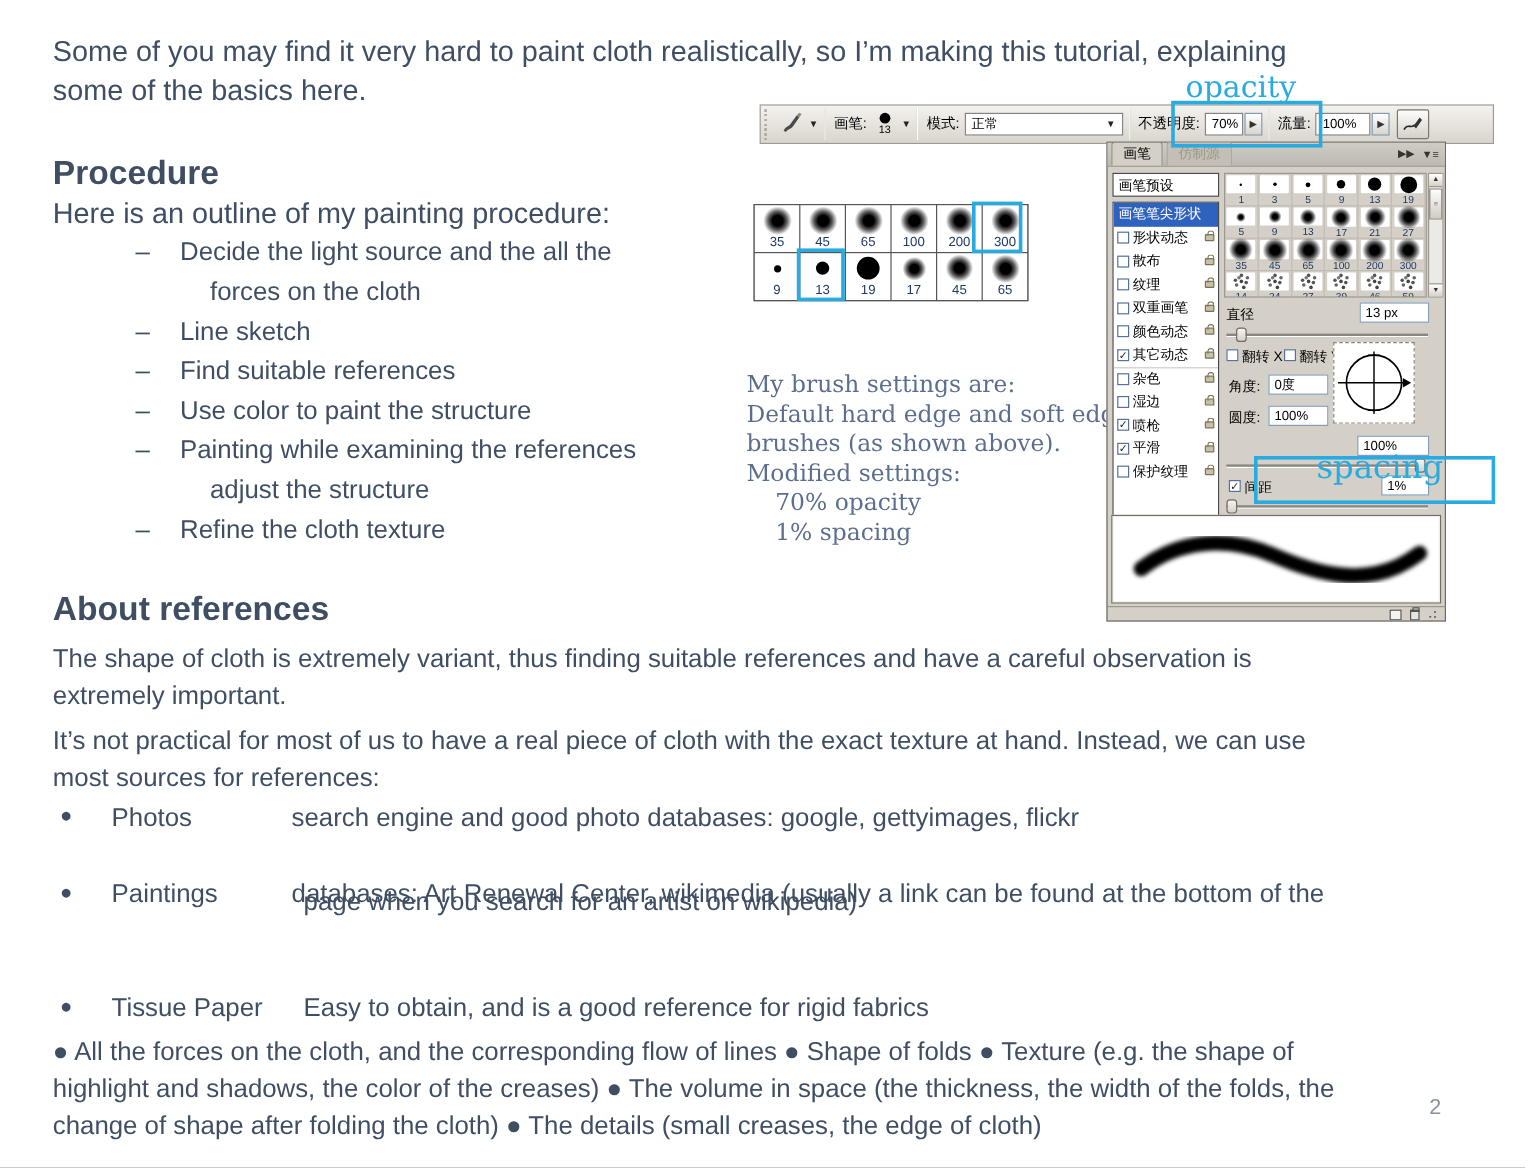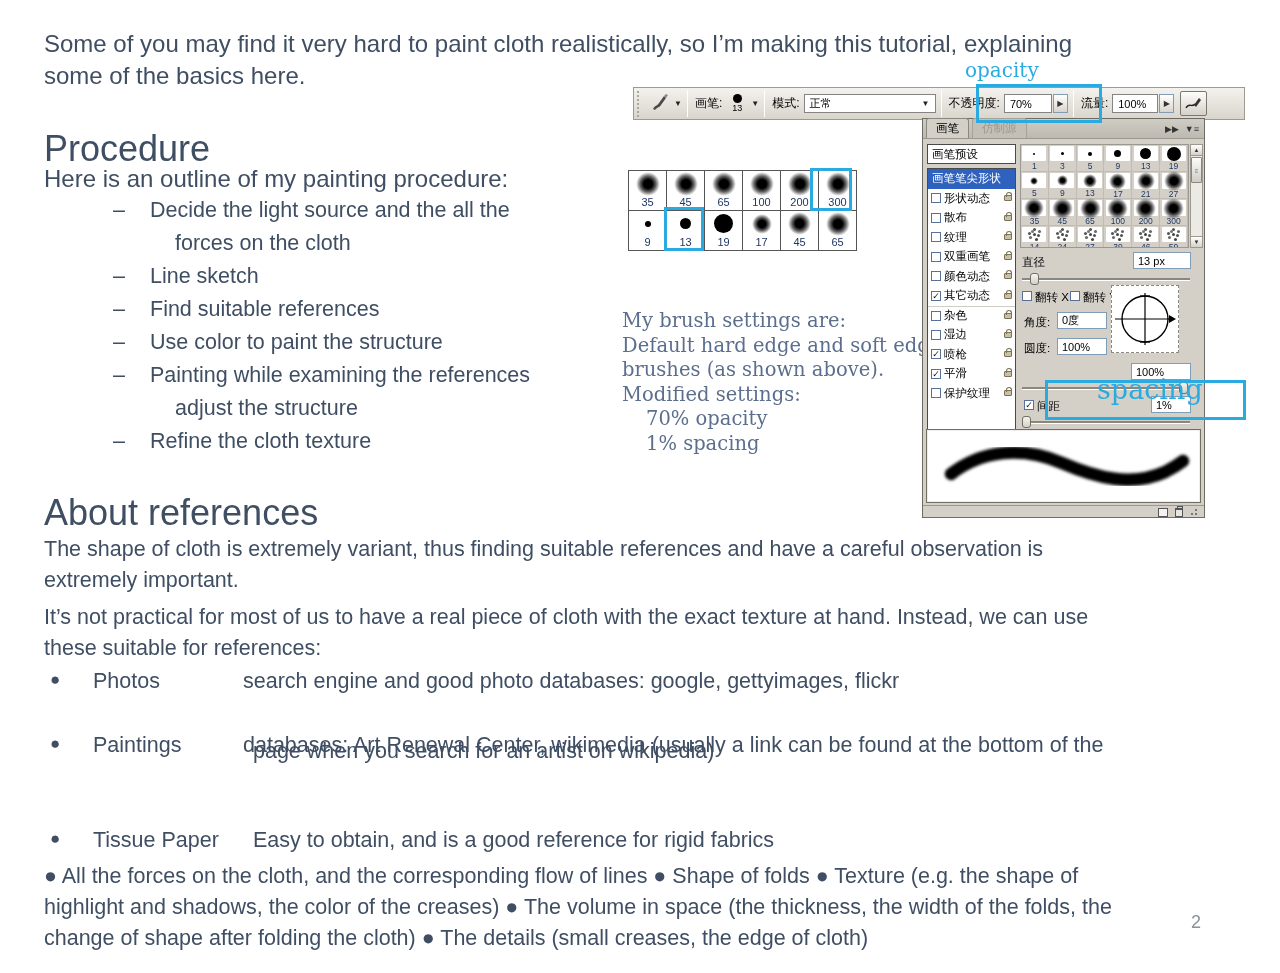--- a/index.html
+++ b/index.html
@@ -4,21 +4,21 @@
 <style>
   * { margin:0; padding:0; box-sizing:border-box; }
   body { background:#888; }
   .slide { position:relative; width:1280px; height:973px; background:#fff;
            font-family:"Liberation Sans","DejaVu Sans",sans-serif; color:#3F4E63; overflow:hidden; }
   .abs { position:absolute; }
   .nowrap { white-space:nowrap; }
 
   
   .intro { font-size:24px; line-height:32px; }
-  .h1 { font-size:36px; }
+  .h1 { font-size:28px;font-weight:bold; }
   .sub { font-size:24px; }
   .body-t { font-size:21.5px; line-height:31px; }
   .proc-row { height:33px; font-size:21.5px; position:relative; }
   .proc-dash { position:absolute; left:69px; }
   .proc-text { position:absolute; left:106px; }
   .proc-cont { position:absolute; left:131px; }
   .ref-row { position:relative; height:26px; font-size:21.5px; }
   .ref-bullet { position:absolute; left:6px; top:1px; font-size:17px; }
   .ref-term { position:absolute; left:49px; }
   .ref-desc { position:absolute; left:199px; }
@@ -175,21 +175,21 @@
       </div>
     </div>
 
   <div class="abs h1" style="left:44px; top:492px;">About references</div>
   <div class="abs body-t" style="left:44px; top:534px;">
     <div class="nowrap">The shape of cloth is extremely variant, thus finding suitable references and have a careful observation is</div>
     <div class="nowrap">extremely important.</div>
   </div>
   <div class="abs body-t" style="left:44px; top:602px;">
     <div class="nowrap">It’s not practical for most of us to have a real piece of cloth with the exact texture at hand. Instead, we can use</div>
-    <div class="nowrap">these suitable for references:</div>
+    <div class="nowrap">most sources for references:</div>
   </div>
 
   <div class="abs ref-row" style="left:44px; top:669px; width:1200px;">
     <span class="ref-bullet">●</span>
     <span class="ref-term nowrap">Photos</span>
     <span class="ref-desc nowrap">search engine and good photo databases: google, gettyimages, flickr</span>
   </div>
   <div class="abs ref-row" style="left:44px; top:707px; width:1200px;">
     <span class="ref-bullet">●</span>
     <span class="ref-term nowrap">Paintings</span>
@@ -210,21 +210,21 @@
 
   <div class="abs serif-note" style="left:622px; top:309px;">
     <div>My brush settings are:</div>
     <div>Default hard edge and soft edge</div>
     <div>brushes (as shown above).</div>
     <div>Modified settings:</div>
     <div class="ind">70% opacity</div>
     <div class="ind">1% spacing</div>
   </div>
 
-  <div class="abs annot" style="left:965px; top:58px; font-size:20px;">opacity</div>
+  <div class="abs annot" style="left:988px; top:58px; font-size:25px;">opacity</div>
   <div class="abs annot" style="left:1097px; top:374px; font-size:27px; z-index:40;">spacing</div>
   <div class="hl-box" style="left:976px; top:84px; width:126px; height:39px;"></div>
   <div class="hl-box" style="left:1045px; top:380px; width:201px; height:40px;"></div>
   <div class="hl-box" style="left:810px; top:168px; width:42px; height:43px;"></div>
   <div class="hl-box" style="left:664px; top:207px; width:40px; height:44px;"></div>
 
   <div class="abs ps-toolbar">
     <div class="tb-grip"></div>
     <span style="margin-left:6px;">
       <svg width="20" height="18" viewBox="0 0 20 18">
@@ -241,21 +241,21 @@
     </span>
     <span class="tb-arrow">▼</span>
     <div class="tb-sep"></div>
     <span class="tb-label">模式:</span>
     <div class="tb-field mode-box">
       <span>正常</span>
       <span style="font-size:8px; color:#222;">▼</span>
     </div>
     <div class="tb-sep"></div>
     <span class="tb-label">不透明度:</span>
-    <div class="tb-field" style="width:48px;">
+    <div class="tb-field" style="width:32px;">
       <span>70%</span>
     </div>
     <div class="tb-spin">▶</div>
     <div class="tb-sep"></div>
     <span class="tb-label">流量:</span>
     <div class="tb-field" style="width:46px;">
       <span>100%</span>
     </div>
     <div class="tb-spin">▶</div>
     <div class="airbrush">

